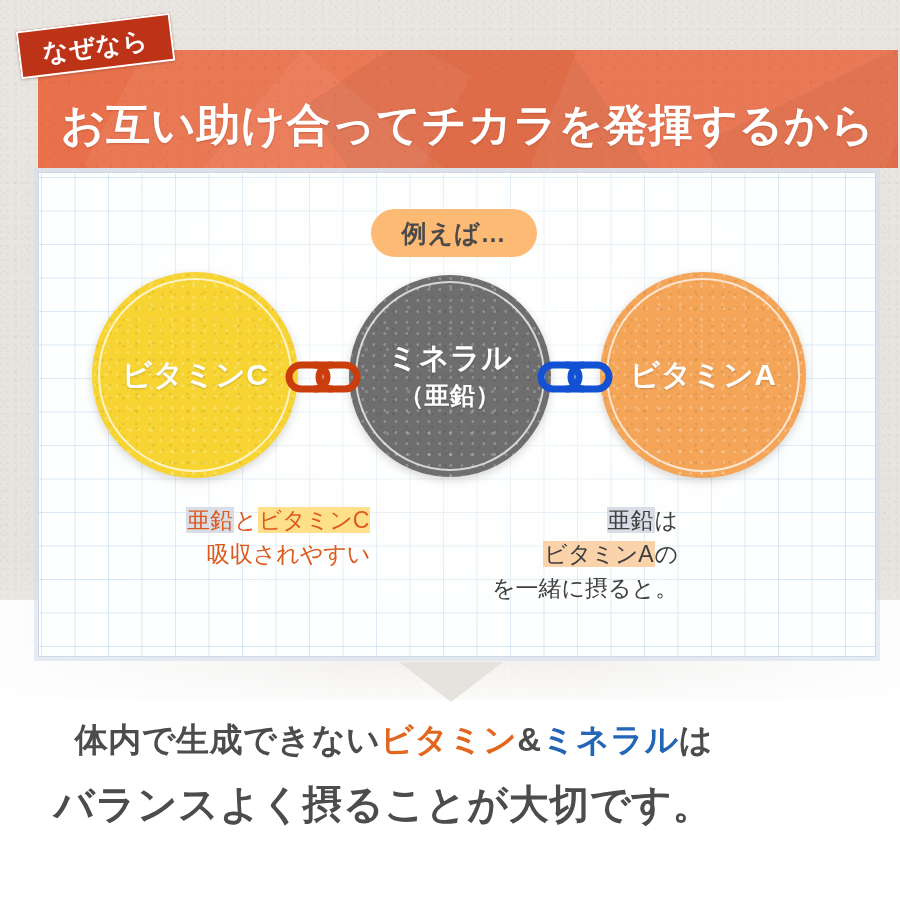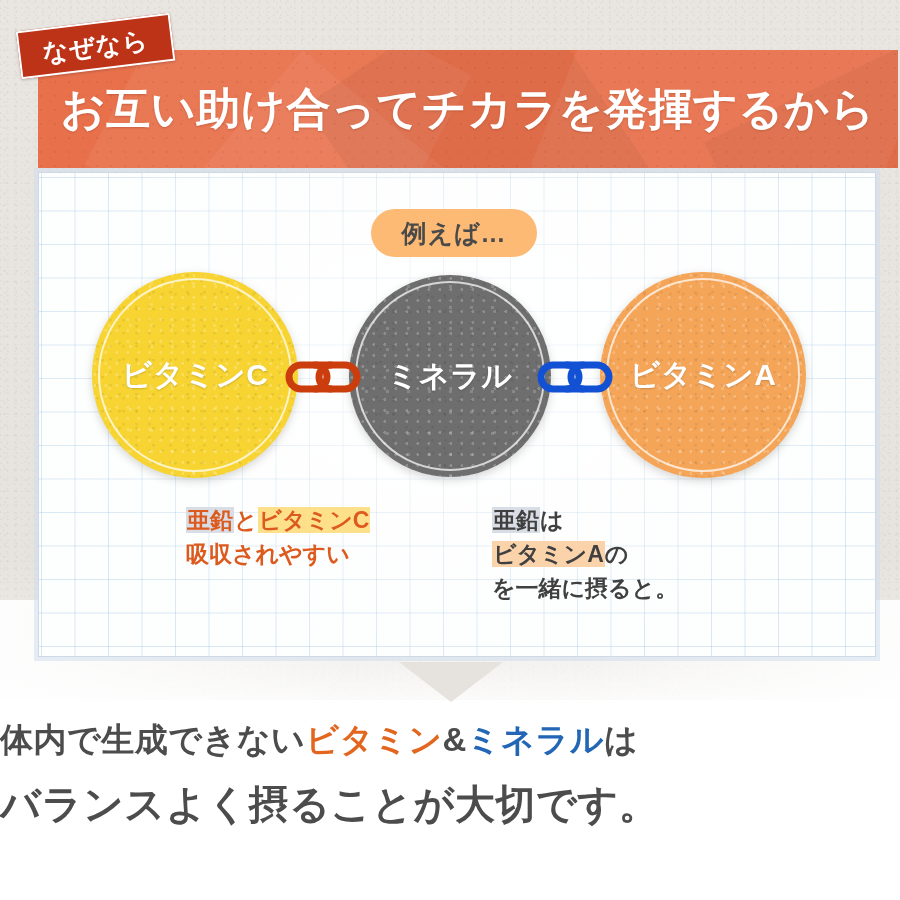--- a/index.html
+++ b/index.html
@@ -71,21 +71,21 @@
   .facet.d5 { left: 170px; top: 60px;  width: 260px; height: 200px; transform: rotate(40deg); background: rgba(255,255,255,0.05); }
   .banner-grain {
     position: absolute; inset: 0;
     background:
       radial-gradient(circle at 20% 30%, rgba(120,50,30,0.10) 0 1px, transparent 1px),
       radial-gradient(circle at 65% 70%, rgba(120,50,30,0.08) 0 1px, transparent 1px);
     background-size: 14px 14px, 19px 19px;
   }
   .header-title {
     position: absolute;
-    left: 0; top: 0;
+    left: 0; top: 16px;
     width: 860px; height: 118px;
     display: flex; align-items: center; justify-content: center;
     color: #ffffff;
     font-size: 44px;
     font-weight: 700;
     letter-spacing: 0.5px;
     white-space: nowrap;
     text-shadow: 0 1px 2px rgba(140,55,30,0.35);
   }
 
@@ -223,23 +223,23 @@
     width: 76px; height: 40px;
   }
   #chain-left  { left: 285px; top: 357px; }
   #chain-right { left: 537px; top: 357px; }
 
   
   .caption {
     position: absolute;
     z-index: 4;
     font-size: 23px;
-    font-weight: 700;
+    font-weight: 400;
     line-height: 1.48;
-    text-align: left;
+    text-align: right;
     white-space: nowrap;
   }
   #caption-left  { left: 186px; top: 503px; color: #dd5a1e; }
   #caption-right { left: 492px; top: 503px; color: #404040; }
 
   .hl-gray   { background: #d9dee6; padding: 0 1px; }
   .hl-yellow { background: #ffe08a; padding: 0 1px; }
   .hl-orange { background: #fbd3ab; padding: 0 1px; }
 
   
@@ -251,21 +251,21 @@
     border-right: 52px solid transparent;
     border-top: 40px solid #e6e3de;
     z-index: 2;
   }
 
   
   .footer {
     position: absolute;
     left: 0; top: 718px;
     width: 713px;
-    text-align: left;
+    text-align: right;
     color: #4c4c4c;
   }
   .footer-line1 {
     font-size: 33px;
     font-weight: 700;
     letter-spacing: 0.5px;
     white-space: nowrap;
   }
   .footer-line2 {
     font-size: 40px;
@@ -309,20 +309,21 @@
   <div class="example-pill">例えば…</div>
 
   <div class="bubble" id="bubble-vitc">
     <div class="grain"></div>
     <div class="bubble-text bubble-main">ビタミンC</div>
   </div>
 
   <div class="bubble" id="bubble-mineral">
     <div class="grain"></div>
     <div class="bubble-text bubble-main">ミネラル</div>
+    <div class="bubble-text bubble-sub">（亜鉛）</div>
   </div>
 
   <div class="bubble" id="bubble-vita">
     <div class="grain"></div>
     <div class="bubble-text bubble-main">ビタミンA</div>
   </div>
 
   <svg class="chain" id="chain-left" viewBox="0 0 76 40">
     <path d="M30 8 H16 a12 12 0 0 0 0 24 H30 a12 12 0 0 0 0 -24" fill="none" stroke="#cc3d0d" stroke-width="7" stroke-linecap="round"></path>
     <path d="M46 8 H60 a12 12 0 0 1 0 24 H46 a12 12 0 0 1 0 -24" fill="none" stroke="#cc3d0d" stroke-width="7" stroke-linecap="round"></path>

